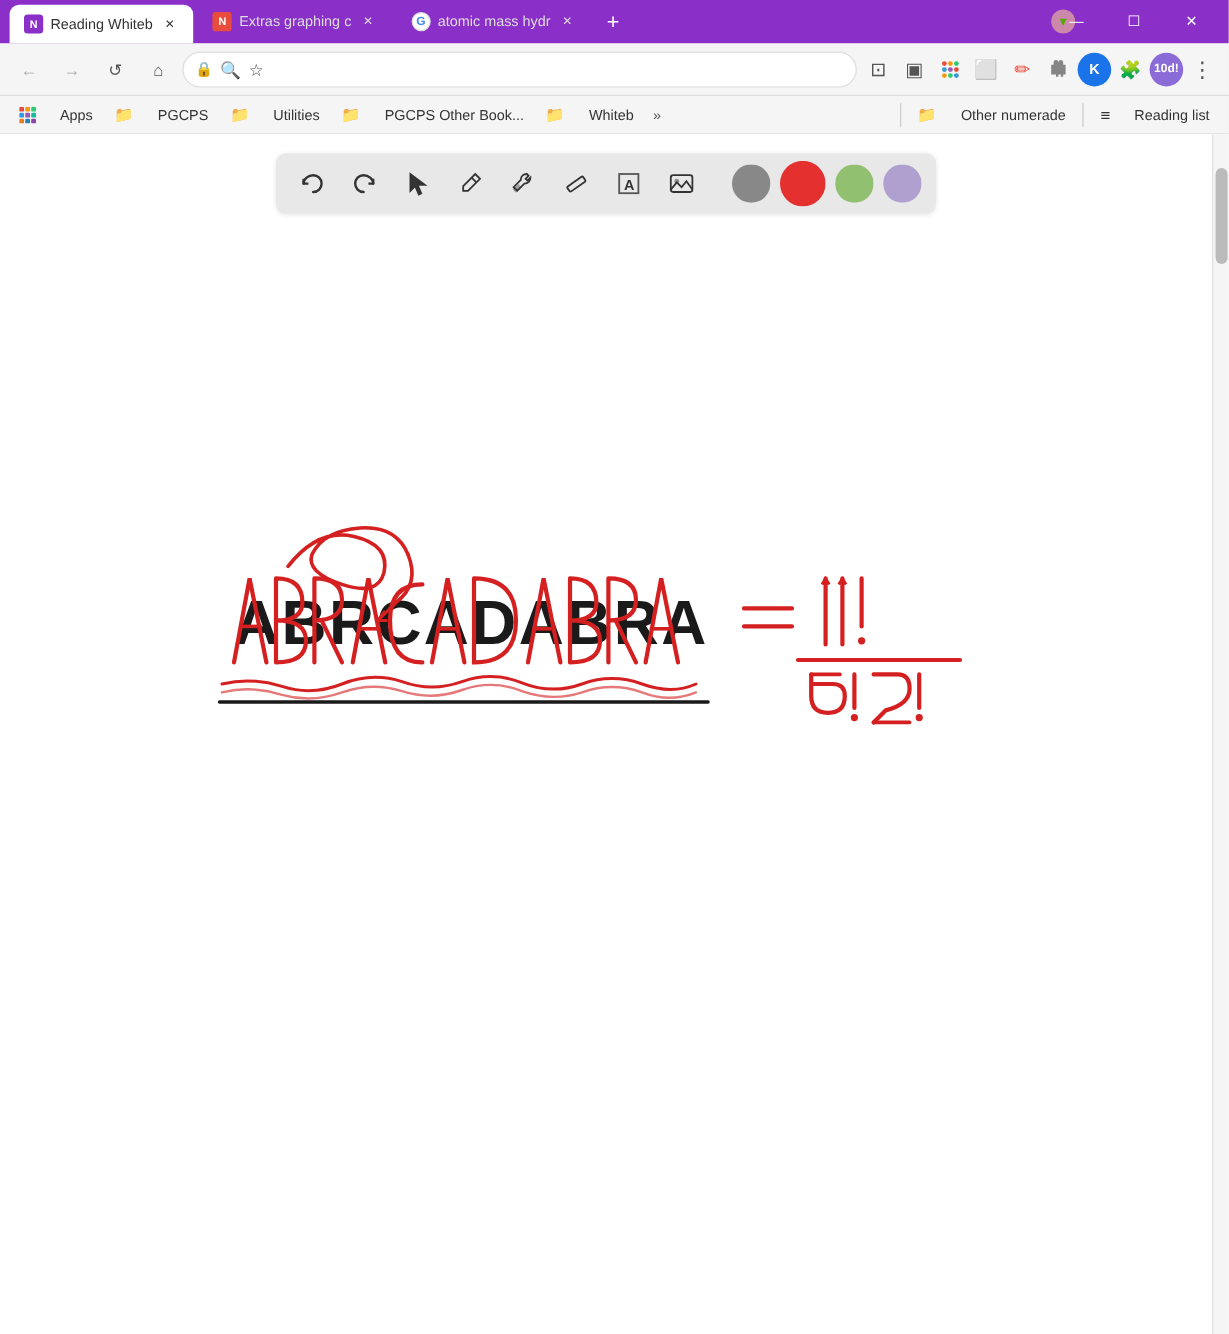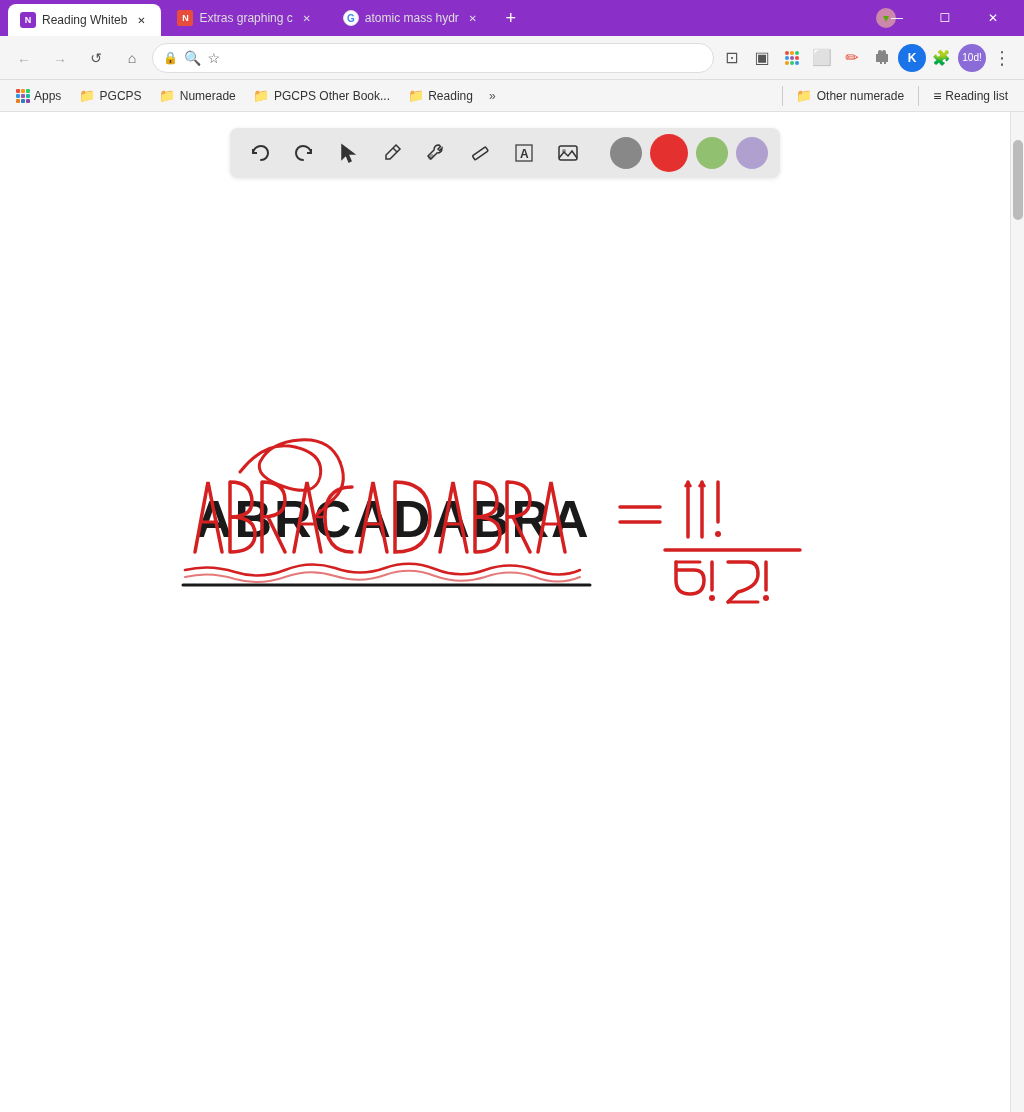--- a/index.html
+++ b/index.html
@@ -138,21 +138,21 @@
       display: flex;
       align-items: center;
       padding: 0 8px;
       gap: 2px;
       border-bottom: 1px solid #e0e0e0;
       font-size: 12px;
     }
     .bookmark-item {
       display: flex;
       align-items: center;
-      gap: 4px;
+      gap: 20px;
       padding: 2px 8px;
       border-radius: 4px;
       cursor: pointer;
       white-space: nowrap;
       color: #333;
     }
     .bookmark-separator { width: 1px; height: 20px; background: #ccc; margin: 0 4px; }
     .more-btn {
       padding: 2px 6px;
       border-radius: 4px;
@@ -239,21 +239,21 @@
     .avatar {
       width: 28px;
       height: 28px;
       border-radius: 50%;
       background: #4a90d9;
       display: flex;
       align-items: center;
       justify-content: center;
       color: #fff;
       font-size: 11px;
-      font-weight: normal;
+      font-weight: bold;
       cursor: pointer;
       text-align: center;
     }
 
     
     .numerade-icon {
       width: 16px;
       height: 16px;
       background: #8B2FC9;
       border-radius: 3px;
@@ -416,29 +416,29 @@
       <rect x="10" y="10" width="4" height="4" rx="1" fill="#8e44ad"></rect>
     </svg>
     <span>Apps</span>
   </div>
   <div class="bookmark-item">
     <span class="folder-icon">📁</span>
     <span>PGCPS</span>
   </div>
   <div class="bookmark-item">
     <span class="folder-icon">📁</span>
-    <span>Numerade</span>
+    <span>Utilities</span>
   </div>
   <div class="bookmark-item">
     <span class="folder-icon">📁</span>
     <span>PGCPS Other Book...</span>
   </div>
   <div class="bookmark-item">
     <span class="folder-icon">📁</span>
-    <span>Reading</span>
+    <span>Whiteb</span>
   </div>
   <div class="more-btn">»</div>
   <div style="flex:1;"></div>
   <div class="bookmark-separator"></div>
   <div class="bookmark-item">
     <span class="folder-icon">📁</span>
     <span>Other numerade</span>
   </div>
   <div class="bookmark-separator"></div>
   <div class="bookmark-item">

